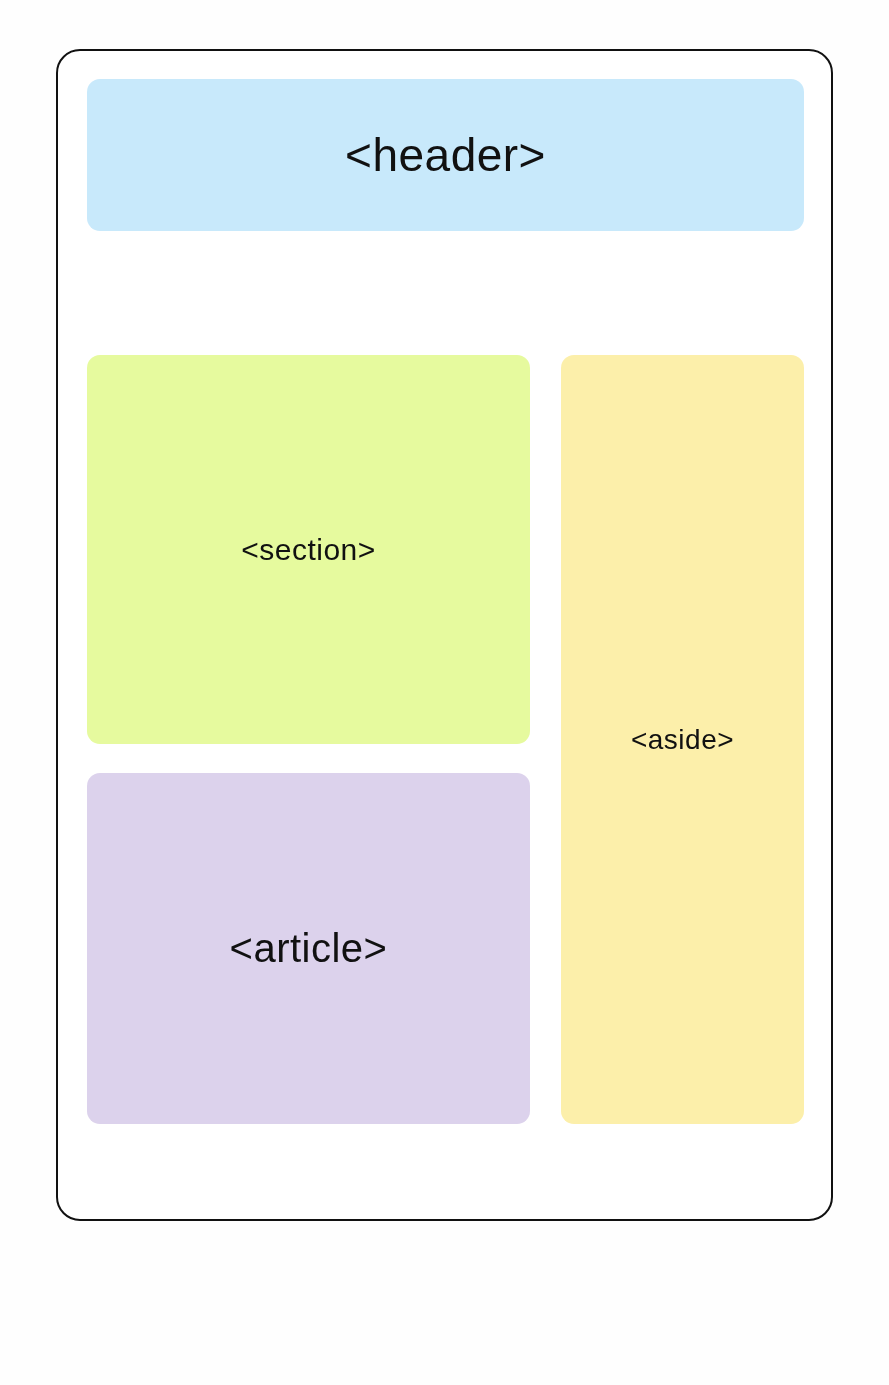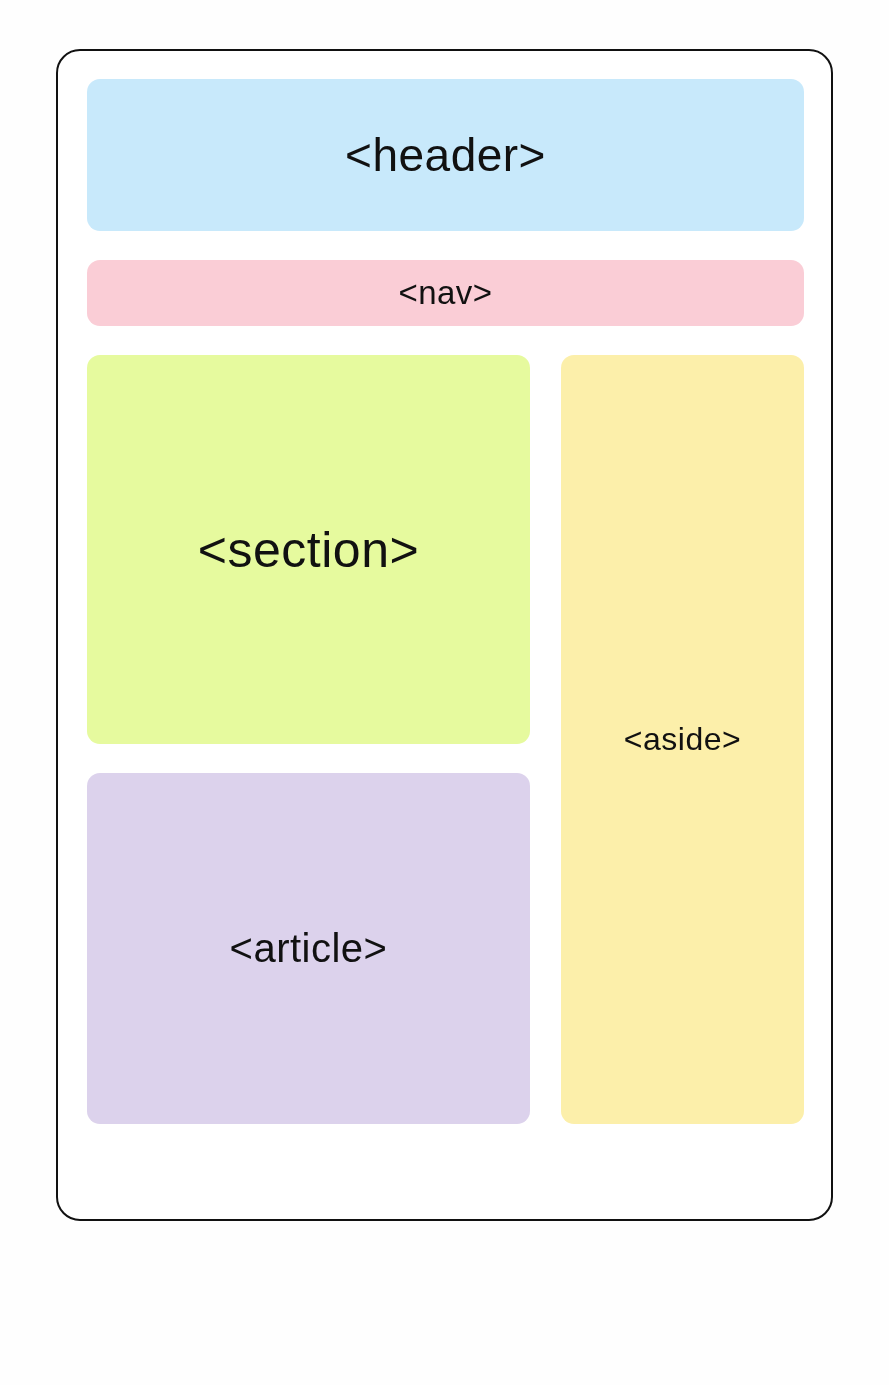--- a/index.html
+++ b/index.html
@@ -46,39 +46,36 @@
     border-radius: 13px;
     display: flex;
     align-items: center;
     justify-content: center;
     color: #111111;
     letter-spacing: 0.5px;
     font-weight: 400;
   }
   .box-header  { grid-area: header;  font-size: 46px; }
   .box-nav     { grid-area: nav;     font-size: 33px; }
-  .box-section { grid-area: section; font-size: 50px; }
-  .box-aside   { grid-area: aside;   font-size: 32px; }
+  .box-section { grid-area: section; font-size: 30px; }
+  .box-aside   { grid-area: aside;   font-size: 28px; }
   .box-article { grid-area: article; font-size: 40px; }
   .box-footer  { grid-area: footer;  font-size: 46px; }
 </style>
 </head>
 <body>
 
 <div class="page">
   <div class="container">
     <div class="grid">
 
       <div class="box box-header" style="background-color: rgb(200, 233, 251);">
         <span style="color: rgb(17, 17, 17);">&lt;header&gt;</span>
       </div>
 
-      <div class="box box-nav" style="background-color: rgb(250, 205, 214);">
-        <span style="color: rgb(17, 17, 17);">&lt;nav&gt;</span>
-      </div>
 
       <div class="box box-section" style="background-color: rgb(230, 250, 158);">
         <span style="color: rgb(17, 17, 17);">&lt;section&gt;</span>
       </div>
 
       <div class="box box-aside" style="background-color: rgb(252, 239, 170);">
         <span style="color: rgb(17, 17, 17);">&lt;aside&gt;</span>
       </div>
 
       <div class="box box-article" style="background-color: rgb(220, 210, 236);">

